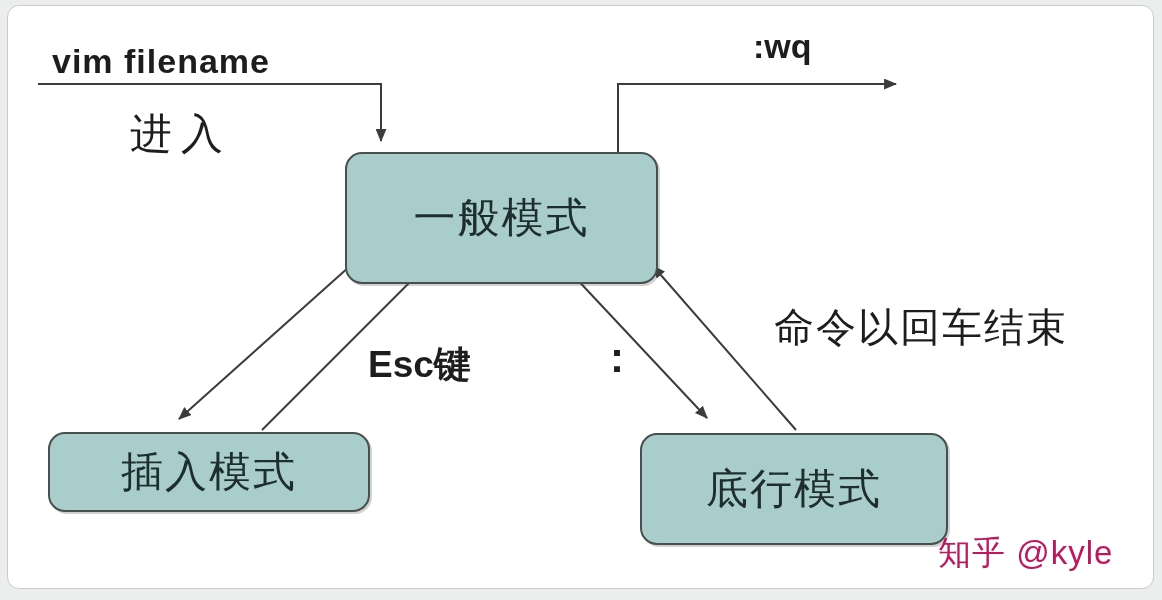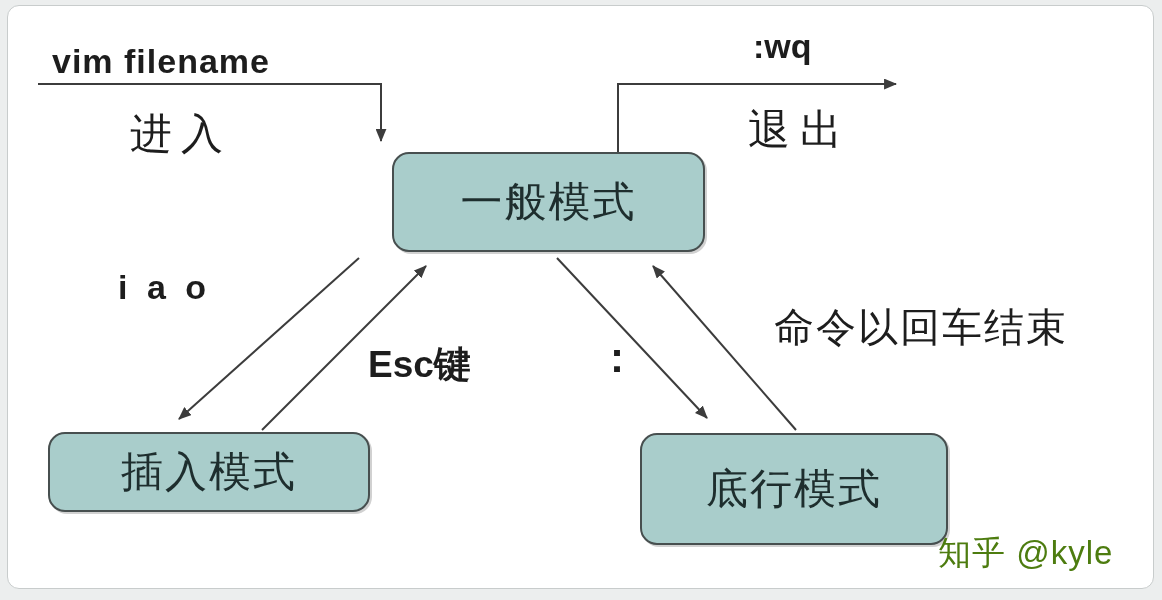--- a/index.html
+++ b/index.html
@@ -34,34 +34,34 @@
     border: 2px solid #474f4f;
     border-radius: 17px;
     display: flex;
     align-items: center;
     justify-content: center;
     font-size: 42px;
     letter-spacing: 2px;
     color: #1e2e2e;
     box-shadow: 2px 2px 0 rgba(70,70,70,0.25);
   }
-  .node-general  { left: 345px; top: 152px; width: 313px; height: 100px; margin-left: 47px; }
+  .node-general  { left: 345px; top: 152px; width: 313px; height: 132px; }
   .node-insert   { left:  48px; top: 432px; width: 322px; height: 80px; }
   .node-lastline { left: 640px; top: 433px; width: 308px; height: 112px; }
 
   .lbl { position: absolute; white-space: nowrap; }
   .lbl-vim    { left:  52px; top:  28px; font-size: 34px; font-weight: bold; letter-spacing: 1px; margin-top: 14px; }
   .lbl-enter  { left: 130px; top: 106px; font-size: 42px; letter-spacing: 9px; text-align: center; }
   .lbl-wq     { left: 753px; top:  27px; font-size: 34px; font-weight: bold; }
   .lbl-exit   { left: 748px; top: 102px; font-size: 42px; letter-spacing: 10px; }
   .lbl-iao    { left: 118px; top: 268px; font-size: 34px; font-weight: bold; letter-spacing: 5px; }
   .lbl-esc    { left: 368px; top: 340px; font-size: 37px; font-weight: bold; }
   .lbl-colon  { left: 610px; top: 334px; font-size: 42px; font-weight: bold; }
   .lbl-note   { left: 768px; top: 300px; font-size: 40px; letter-spacing: 2px; margin-left: 6px; }
-  .watermark  { left: 938px; top: 531px; font-size: 33px; color: #4d7c0f; letter-spacing: 1px; }
+  .watermark  { left: 938px; top: 531px; font-size: 33px; color: #be185d; letter-spacing: 1px; }
 </style>
 </head>
 <body>
 
 <div class="stage">
 
   <div class="card"></div>
 
   <svg class="lines" viewBox="0 0 1162 600" xmlns="http://www.w3.org/2000/svg">
     <defs>
@@ -79,22 +79,20 @@
     <path d="M262,430 L426,266" fill="none" stroke="#3c3c3c" stroke-width="2" marker-end="url(#arrow)"></path>
 
     <path d="M557,258 L707,418" fill="none" stroke="#3c3c3c" stroke-width="2" marker-end="url(#arrow)"></path>
 
     <path d="M796,430 L653,266" fill="none" stroke="#3c3c3c" stroke-width="2" marker-end="url(#arrow)"></path>
   </svg>
 
   <div class="lbl lbl-vim">vim filename</div>
   <div class="lbl lbl-enter">进入</div>
   <div class="lbl lbl-wq">:wq</div>
-  <div class="lbl lbl-exit">退出</div>
-  <div class="lbl lbl-iao">i a o</div>
   <div class="lbl lbl-esc">Esc键</div>
   <div class="lbl lbl-colon">:</div>
   <div class="lbl lbl-note">命令以回车结束</div>
 
   <div class="node node-general">
     <span>一般模式</span>
   </div>
   <div class="node node-insert">
     <span>插入模式</span>
   </div>

